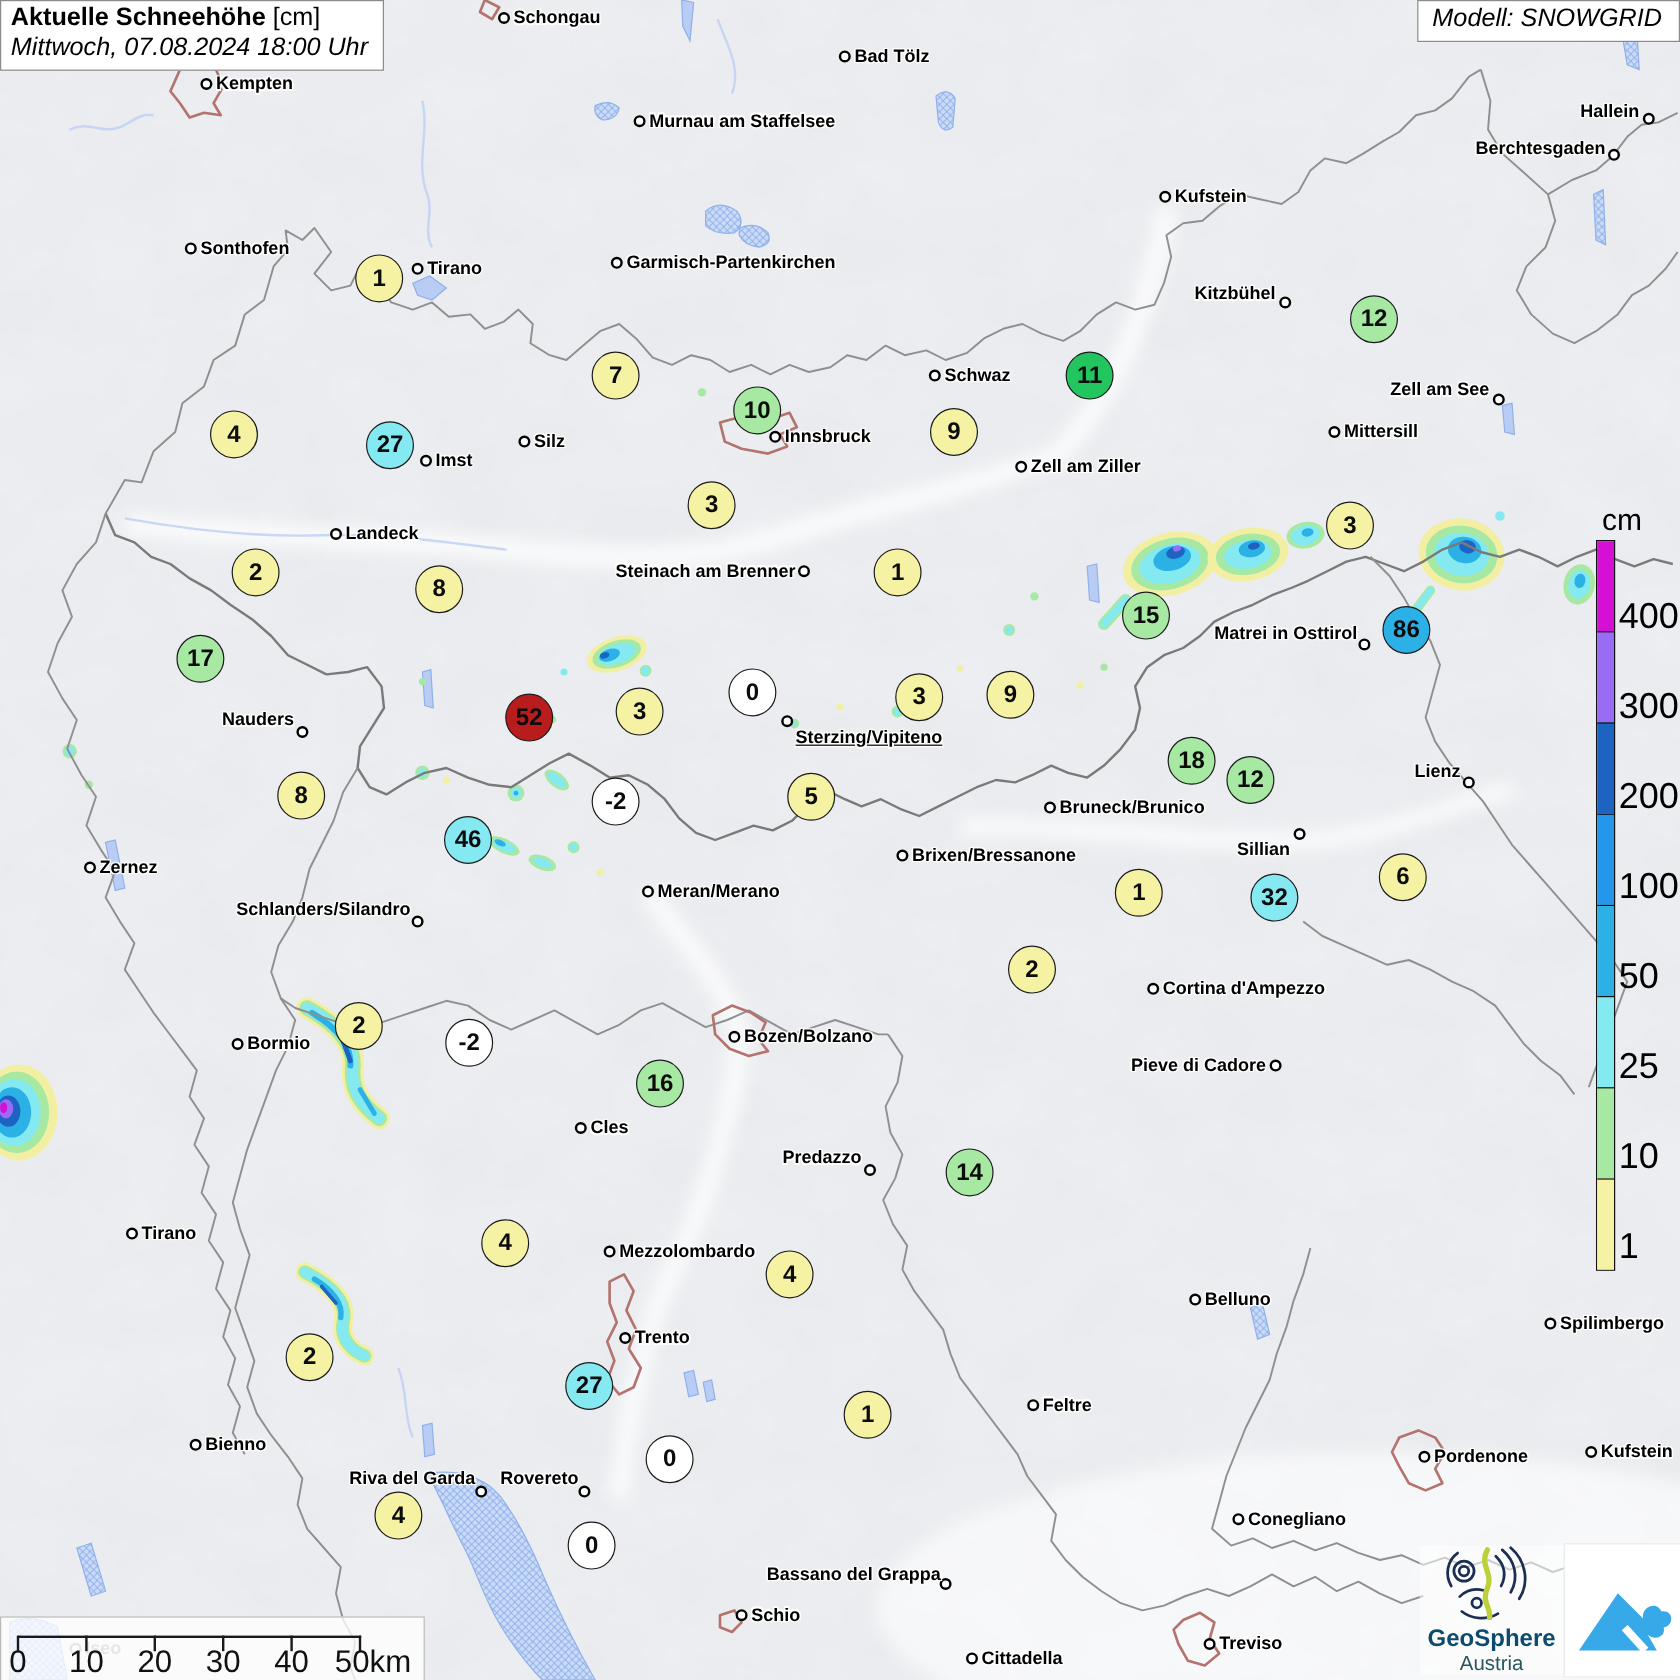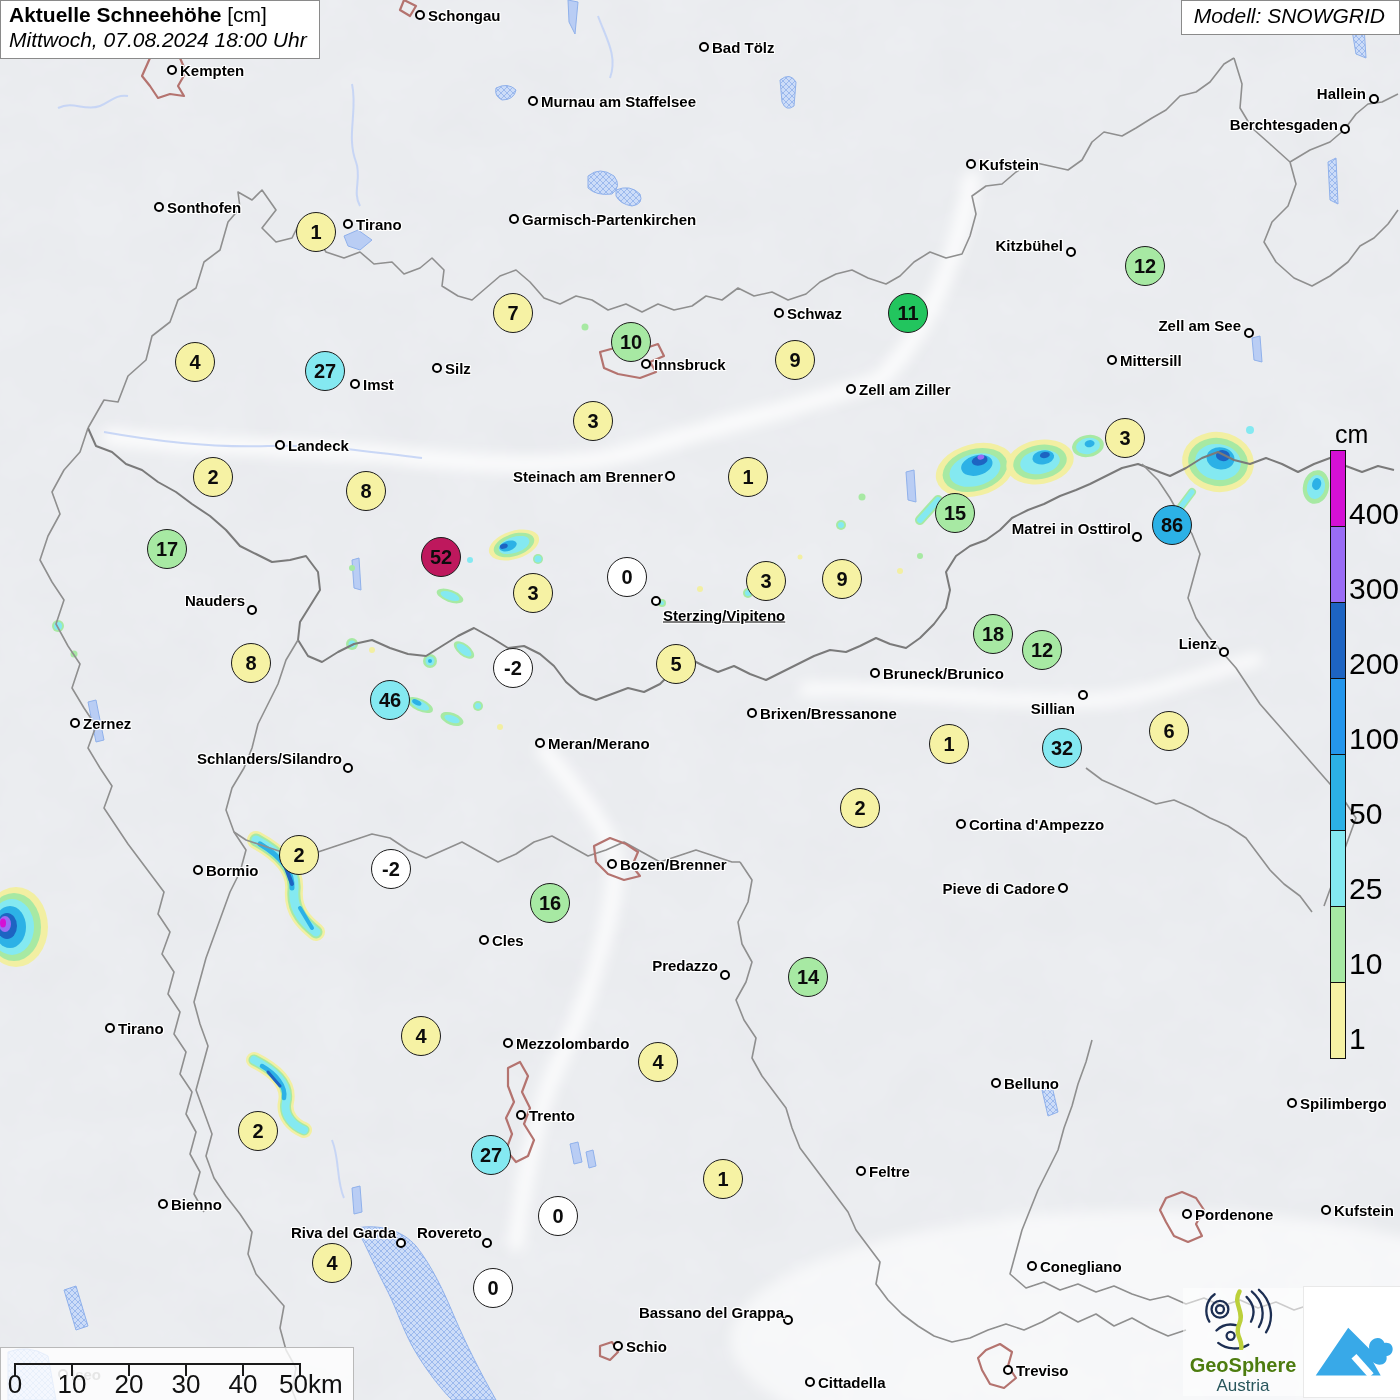--- a/index.html
+++ b/index.html
@@ -43,21 +43,21 @@
   .scalebar{position:absolute;left:0;top:1347px;width:352px;height:53px;
             background:rgba(255,255,255,0.78);border:1px solid #b9b9b9;z-index:6;color:#111;}
   .sb-line{position:absolute;left:14px;top:15px;width:286px;height:2px;background:#1a1a1a;}
   .sb-tick{position:absolute;top:15px;width:2px;height:13px;background:#1a1a1a;}
   .sb-label{position:absolute;top:21px;transform:translateX(-50%);font-size:26px;}
   .sb-label:last-child{transform:translateX(-33%);}
 
   
   .geologo{position:absolute;left:1183px;top:1288px;width:120px;height:108px;z-index:6;
            background:rgba(255,255,255,0.55);text-align:center;}
-  .geo-name{font-size:20px;font-weight:bold;color:#4d7c0f;line-height:1.1;}
+  .geo-name{font-size:20px;font-weight:bold;color:#0c4a6e;line-height:1.1;}
   .geo-sub{font-size:17px;color:#28565c;}
   .bluelogo{position:absolute;left:1303px;top:1286px;width:97px;height:110px;background:#fff;
             border:1px solid #e9e9e9;z-index:6;display:flex;align-items:center;justify-content:center;}
 </style>
 </head>
 <body>
 
 <div id="stage">
 
   <svg id="map-svg" width="1400" height="1400" viewBox="0 0 1400 1400">
@@ -322,21 +322,21 @@
       <div class="city-label" style="left: 83px; top: 723px;">Zernez</div>
       <div class="city-dot" style="left: 540px; top: 743px;"></div>
       <div class="city-label" style="left: 548px; top: 743px;">Meran/Merano</div>
       <div class="city-dot" style="left: 348px; top: 768px;"></div>
       <div class="city-label end" style="left: 342px; top: 758px;">Schlanders/Silandro</div>
       <div class="city-dot" style="left: 961px; top: 824px;"></div>
       <div class="city-label" style="left: 969px; top: 824px;">Cortina d'Ampezzo</div>
       <div class="city-dot" style="left: 198px; top: 870px;"></div>
       <div class="city-label" style="left: 206px; top: 870px;">Bormio</div>
       <div class="city-dot" style="left: 612px; top: 864px;"></div>
-      <div class="city-label" style="left: 620px; top: 864px;">Bozen/Brenner</div>
+      <div class="city-label" style="left: 620px; top: 864px;">Bozen/Bolzano</div>
       <div class="city-dot" style="left: 1063px; top: 888px;"></div>
       <div class="city-label end" style="left: 1055px; top: 888px;">Pieve di Cadore</div>
       <div class="city-dot" style="left: 484px; top: 940px;"></div>
       <div class="city-label" style="left: 492px; top: 940px;">Cles</div>
       <div class="city-dot" style="left: 725px; top: 975px;"></div>
       <div class="city-label end" style="left: 718px; top: 965px;">Predazzo</div>
       <div class="city-dot" style="left: 110px; top: 1028px;"></div>
       <div class="city-label" style="left: 118px; top: 1028px;">Tirano</div>
       <div class="city-dot" style="left: 508px; top: 1043px;"></div>
       <div class="city-label" style="left: 516px; top: 1043px;">Mezzolombardo</div>
@@ -382,21 +382,21 @@
       <div class="station" style="left: 195px; top: 362px; background: rgb(246, 242, 164);">4</div>
       <div class="station" style="left: 325px; top: 371px; background: rgb(132, 233, 241);">27</div>
       <div class="station" style="left: 593px; top: 421px; background: rgb(246, 242, 164);">3</div>
       <div class="station" style="left: 1125px; top: 438px; background: rgb(246, 242, 164);">3</div>
       <div class="station" style="left: 213px; top: 477px; background: rgb(246, 242, 164);">2</div>
       <div class="station" style="left: 366px; top: 491px; background: rgb(246, 242, 164);">8</div>
       <div class="station" style="left: 748px; top: 477px; background: rgb(246, 242, 164);">1</div>
       <div class="station" style="left: 955px; top: 513px; background: rgb(167, 233, 163);">15</div>
       <div class="station" style="left: 1172px; top: 525px; background: rgb(44, 177, 230);">86</div>
       <div class="station" style="left: 167px; top: 549px; background: rgb(167, 233, 163);">17</div>
-      <div class="station" style="left: 441px; top: 557px; background: #be185d; text-align: center;">52</div>
+      <div class="station" style="left: 441px; top: 598px; background: #b91c1c; text-align: center;">52</div>
       <div class="station" style="left: 533px; top: 593px; background: rgb(246, 242, 164);">3</div>
       <div class="station" style="left: 627px; top: 577px; background: rgb(255, 255, 255);">0</div>
       <div class="station" style="left: 766px; top: 581px; background: rgb(246, 242, 164);">3</div>
       <div class="station" style="left: 842px; top: 579px; background: rgb(246, 242, 164);">9</div>
       <div class="station" style="left: 993px; top: 634px; background: rgb(167, 233, 163);">18</div>
       <div class="station" style="left: 1042px; top: 650px; background: rgb(167, 233, 163);">12</div>
       <div class="station" style="left: 251px; top: 663px; background: rgb(246, 242, 164);">8</div>
       <div class="station" style="left: 513px; top: 668px; background: rgb(255, 255, 255);">-2</div>
       <div class="station" style="left: 676px; top: 664px; background: rgb(246, 242, 164);">5</div>
       <div class="station" style="left: 390px; top: 700px; background: rgb(132, 233, 241);">46</div>

